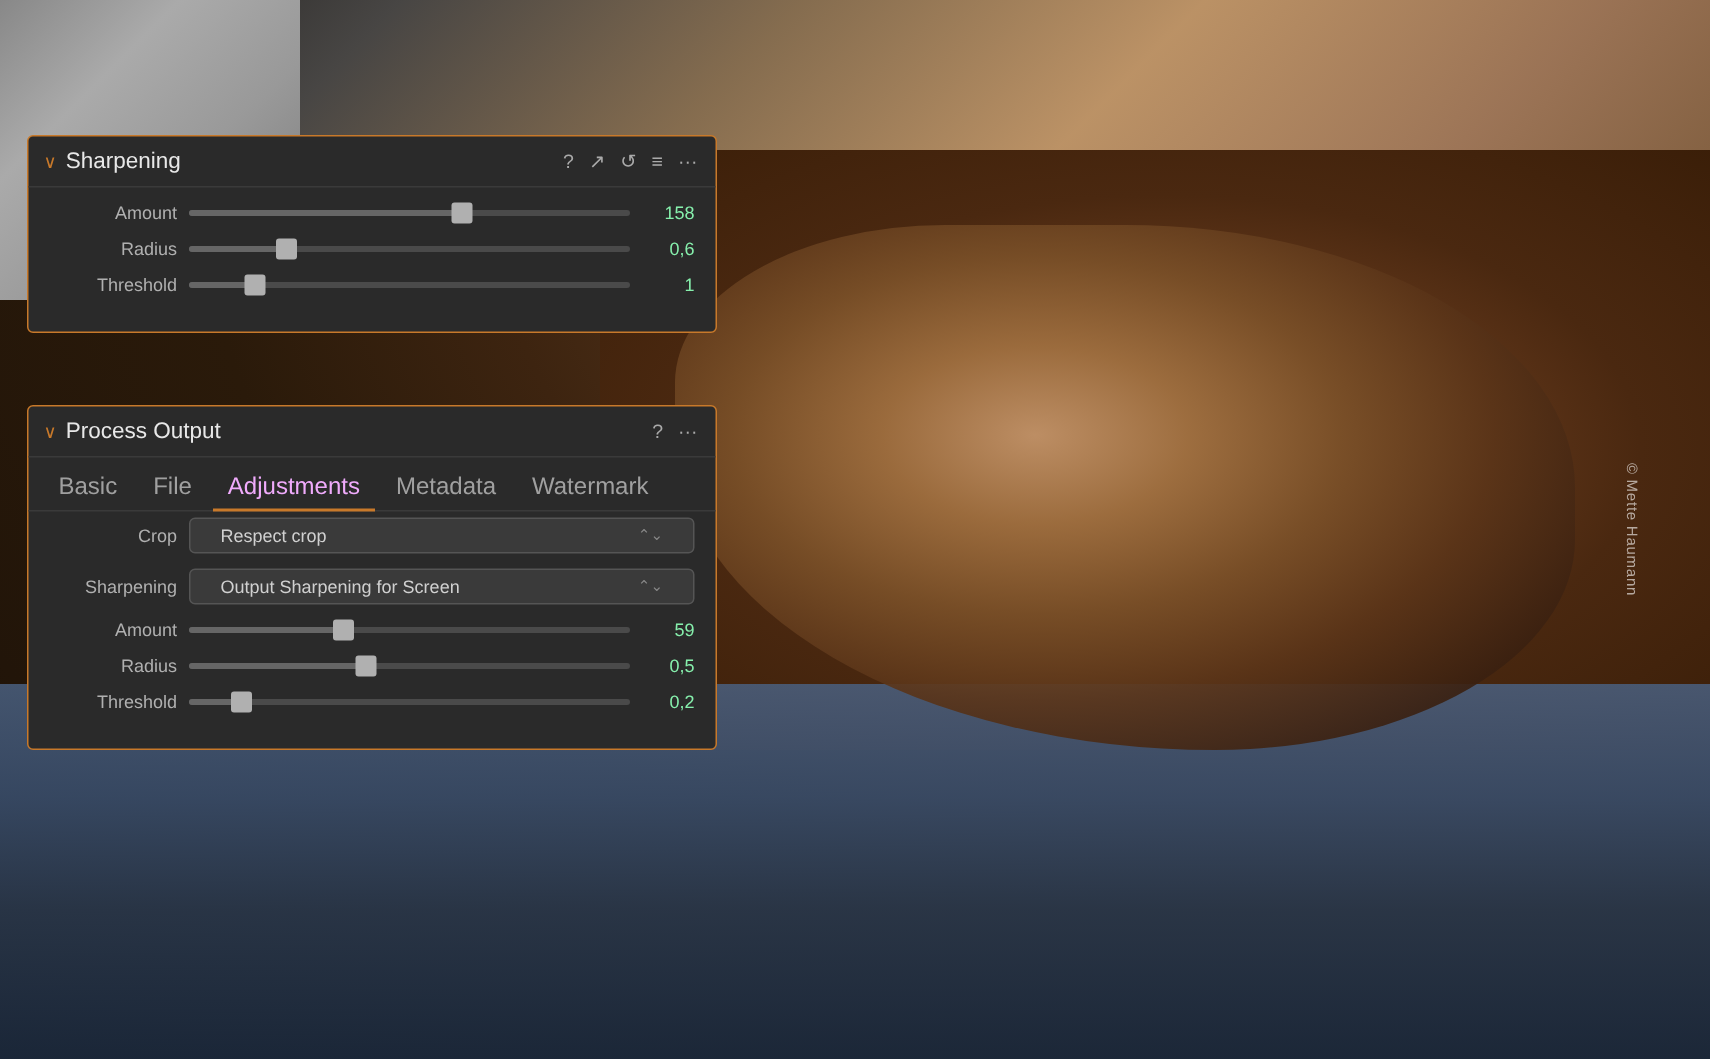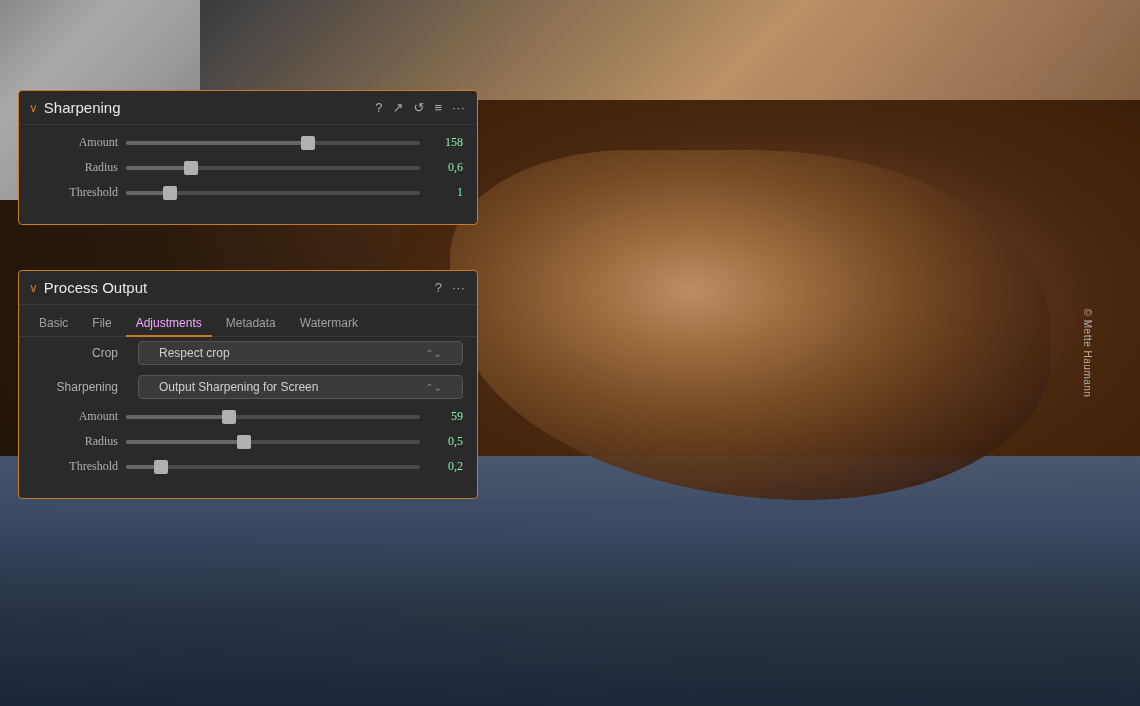--- a/index.html
+++ b/index.html
@@ -122,21 +122,20 @@
     .panel-body {
       padding: 10px 14px 14px;
     }
 
     
     .slider-row {
       display: flex;
       align-items: center;
       margin-bottom: 10px;
       gap: 8px;
-      font-family: Liberation Serif, serif;
     }
 
     .slider-label {
       color: #b0b0b0;
       font-size: 12px;
       width: 85px;
       text-align: right;
       flex-shrink: 0;
     }
 
@@ -186,38 +185,38 @@
     
     .tab-bar {
       display: flex;
       padding: 6px 10px 0;
       gap: 4px;
       border-bottom: 1px solid #3a3a3a;
     }
 
     .tab-item {
       padding: 5px 10px;
-      font-size: 12px;
+      font-size: 16px;
       color: #a0a0a0;
       cursor: pointer;
       border-bottom: 2px solid transparent;
       margin-bottom: -1px;
     }
 
     .tab-item.active {
       color: #f0abfc;
       border-bottom-color: #c8792a;
     }
 
     
     .dropdown-row {
       display: flex;
       align-items: center;
       margin-bottom: 10px;
-      gap: 20px;
+      gap: 8px;
     }
 
     .dropdown-label {
       color: #b0b0b0;
       font-size: 12px;
       width: 85px;
       text-align: right;
       flex-shrink: 0;
     }
 

